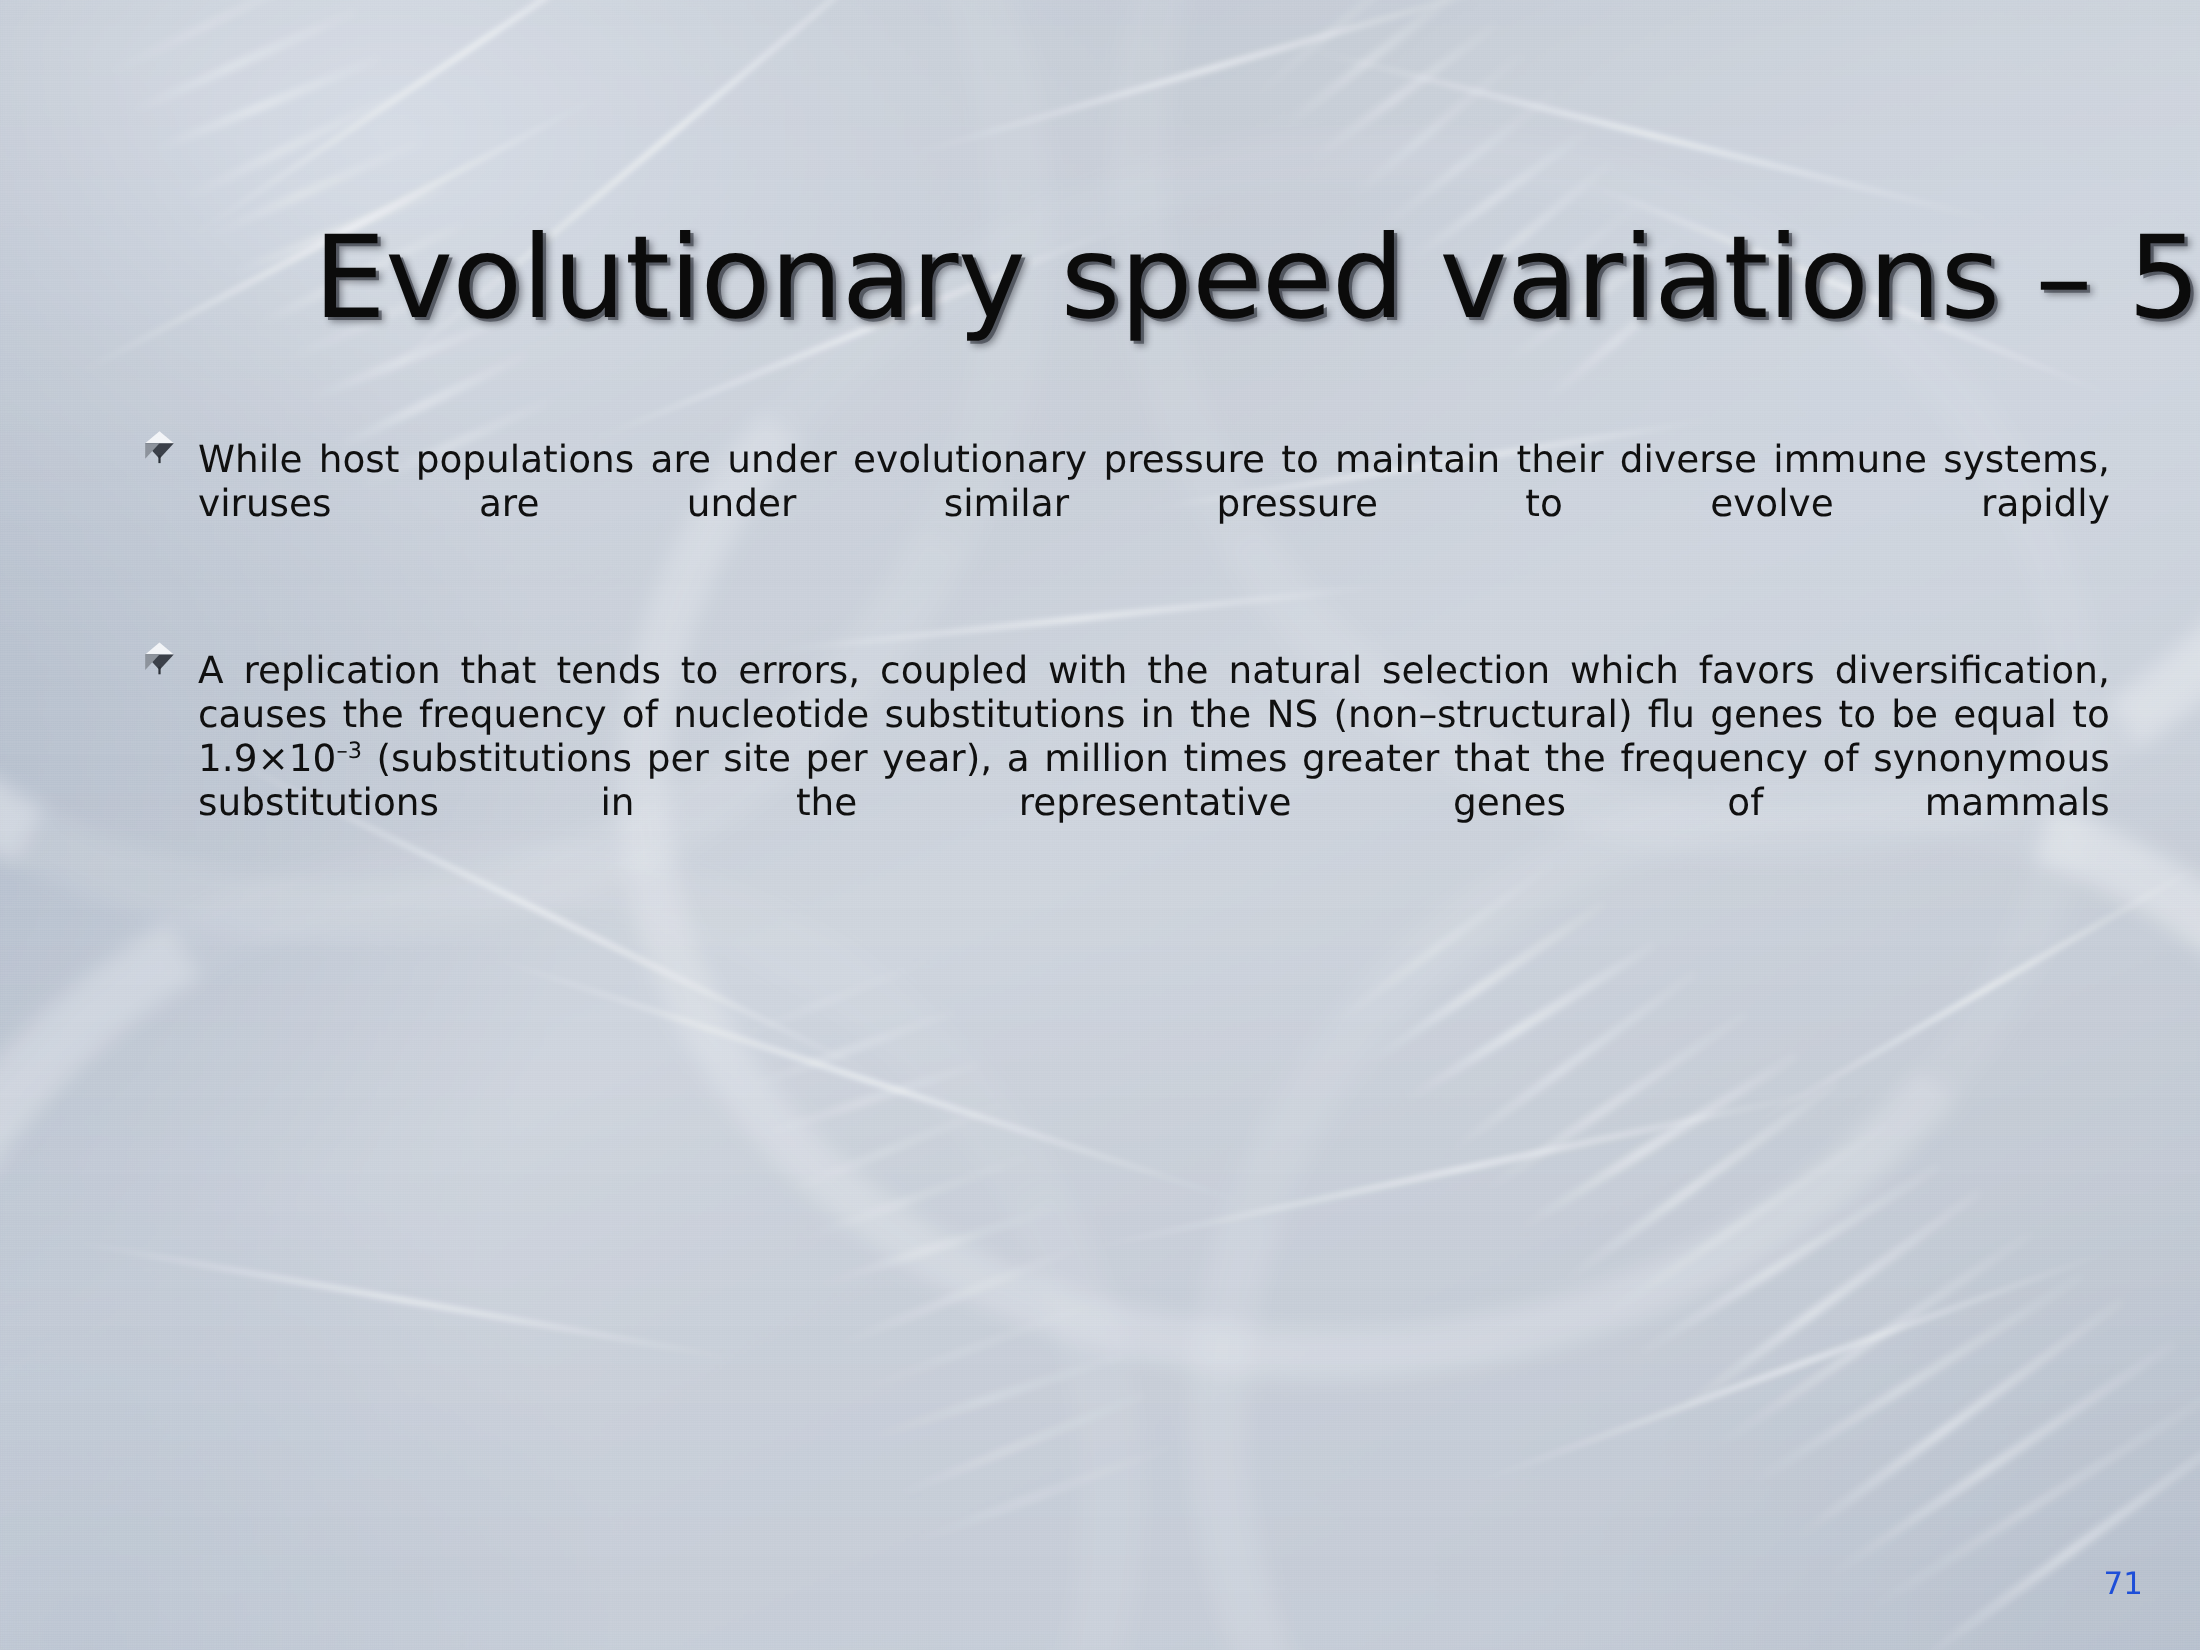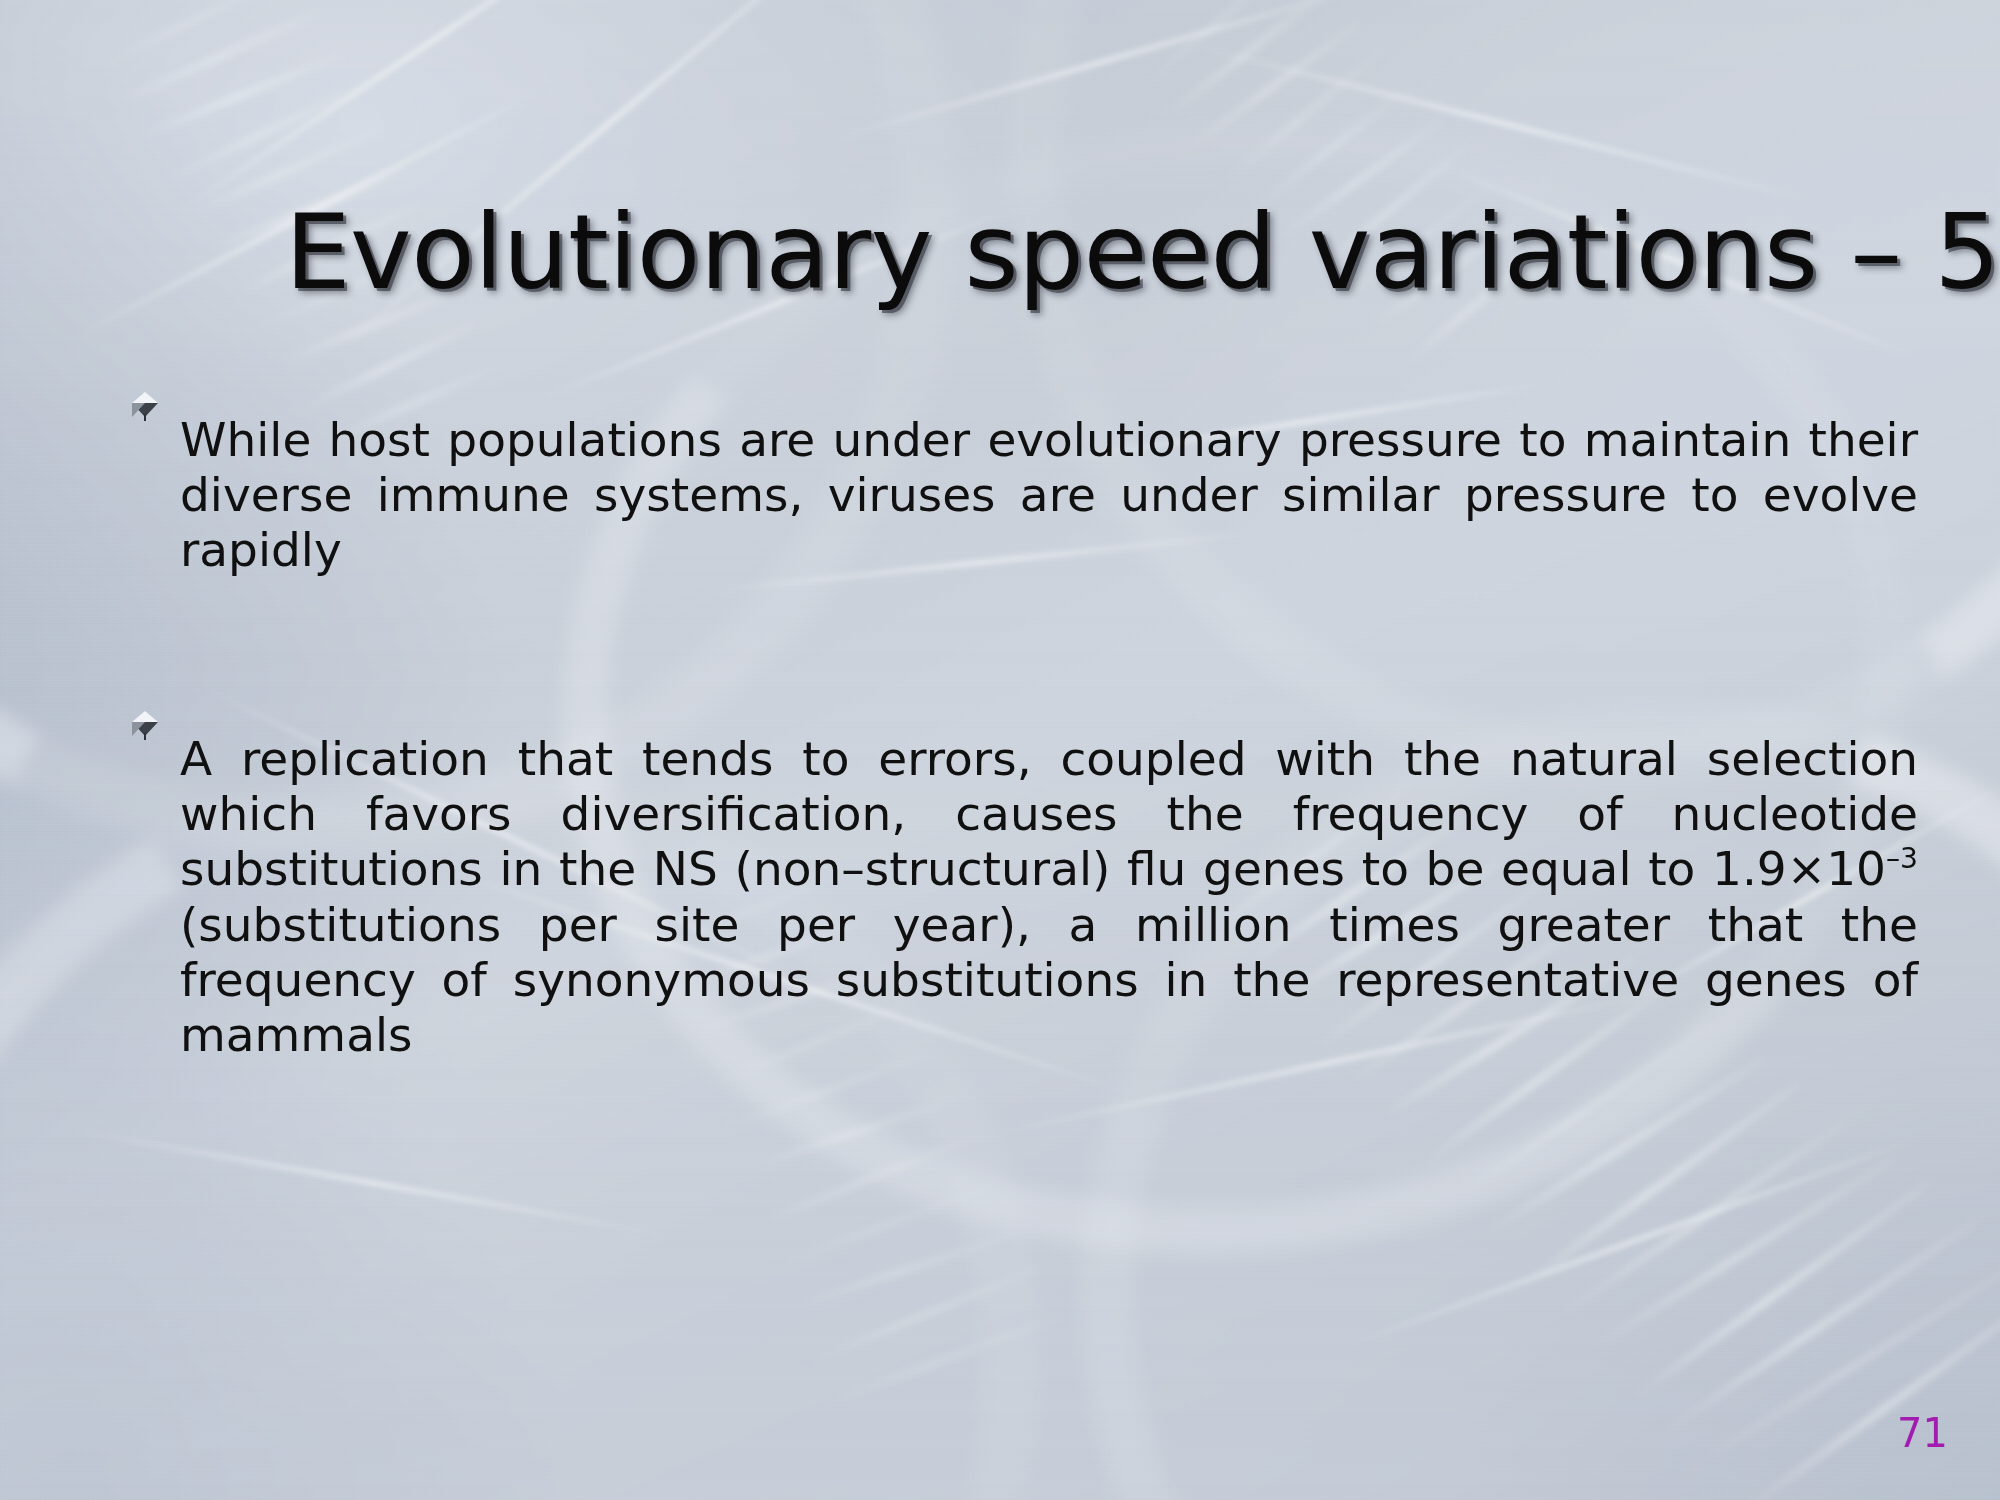--- a/index.html
+++ b/index.html
@@ -211,21 +211,21 @@
   }
   .bullet-marker .d-tip {
     position: absolute;
     left: 16px; top: 27px;
     width: 2px; height: 7px;
     background: #2b3038;
   }
 
   .bullet-text {
     flex: 1 1 auto;
-    font-size: 47px;
+    font-size: 34px;
     line-height: 1.175;
     color: #101010;
     text-align: justify;
     text-justify: inter-word;
     font-weight: 400;
   }
   
   .bullet-text::after {
     content: "";
     display: inline-block;
@@ -236,22 +236,22 @@
     font-size: 0.6em;
     vertical-align: super;
     line-height: 0;
   }
 
   
   #page-number {
     position: absolute;
     right: 52px;
     bottom: 44px;
-    font-size: 40px;
-    color: #a21caf;
+    font-size: 28px;
+    color: #1d4ed8;
     font-weight: 400;
     margin-left: 44px;
   }
 </style>
 </head>
 <body>
 
 <div id="slide">
 
   <div class="bg-layer" id="bg-base"></div>

